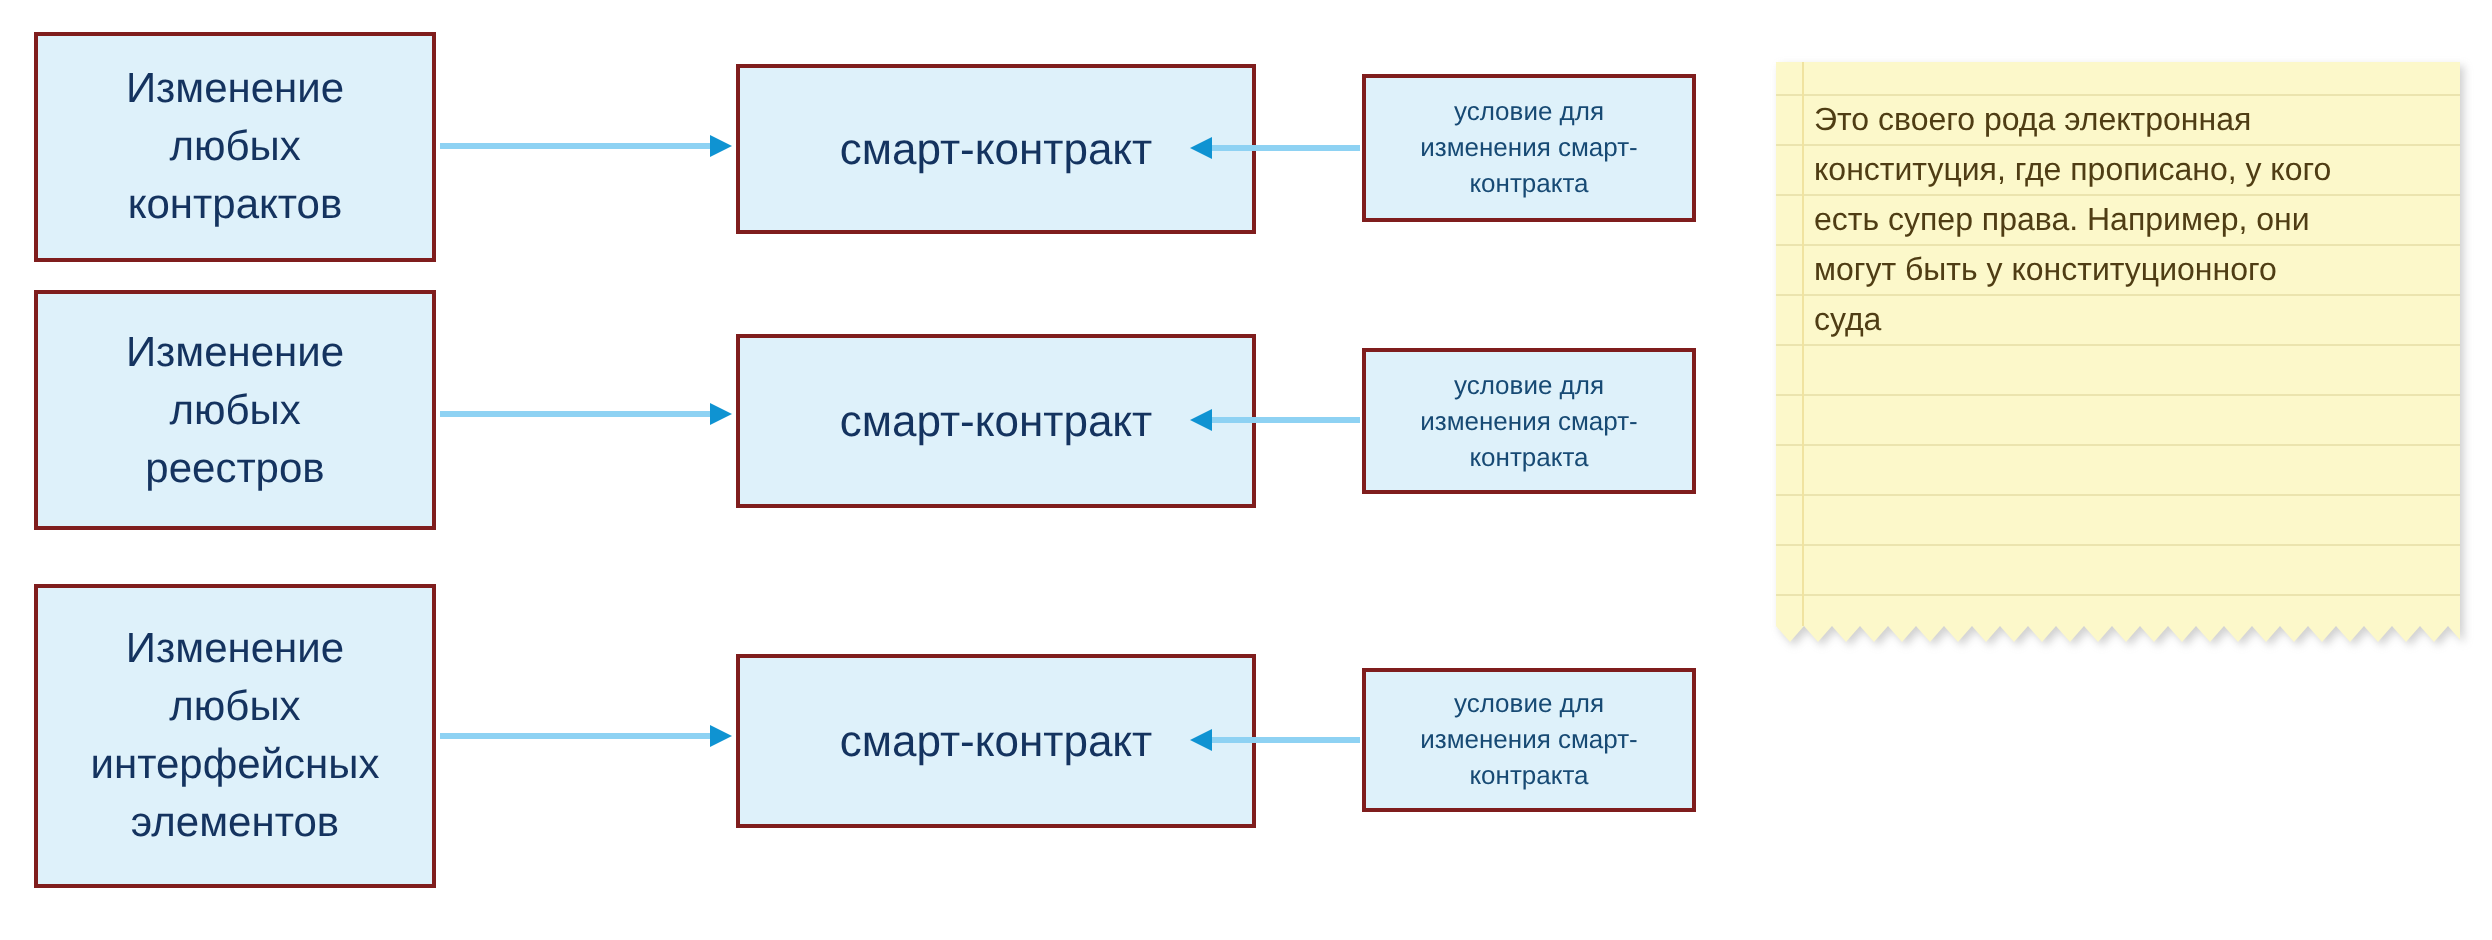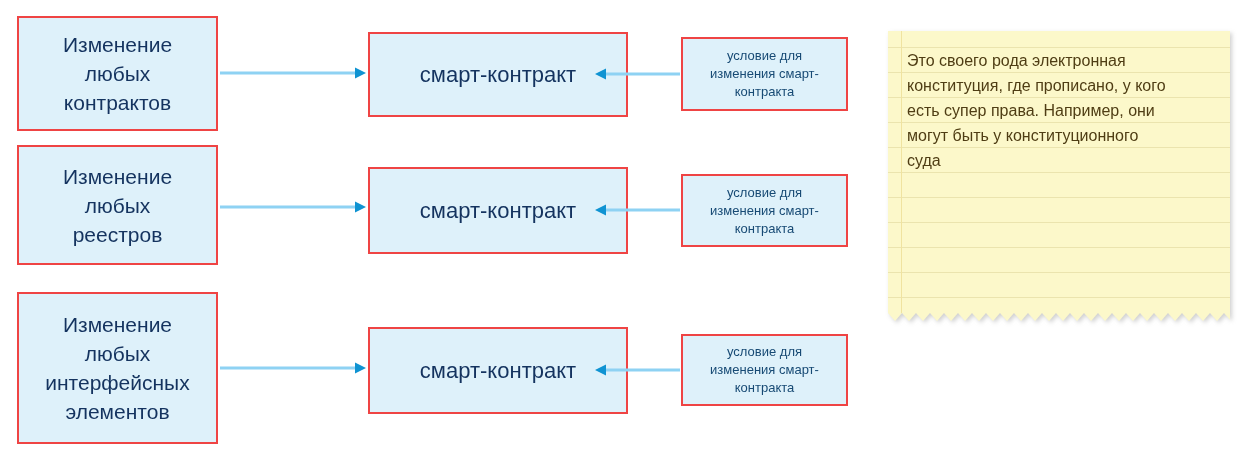--- a/index.html
+++ b/index.html
@@ -13,21 +13,21 @@
     width: 1246px;
     height: 470px;
     background: #ffffff;
     overflow: hidden;
   }
   
   .box {
     position: absolute;
     box-sizing: border-box;
     background: #def1fa;
-    border: 2px solid #ef4444;
+    border: 2px solid #7f1d1d;
     display: flex;
     align-items: center;
     justify-content: center;
     text-align: center;
     color: #14335f;
   }
   .label { white-space: pre-line; }
   .src  { left: 17px;  width: 201px; font-size: 21px; line-height: 29px; }
   .src.r1 { top: 16px;  height: 115px; }
   .src.r2 { top: 145px; height: 120px; }

